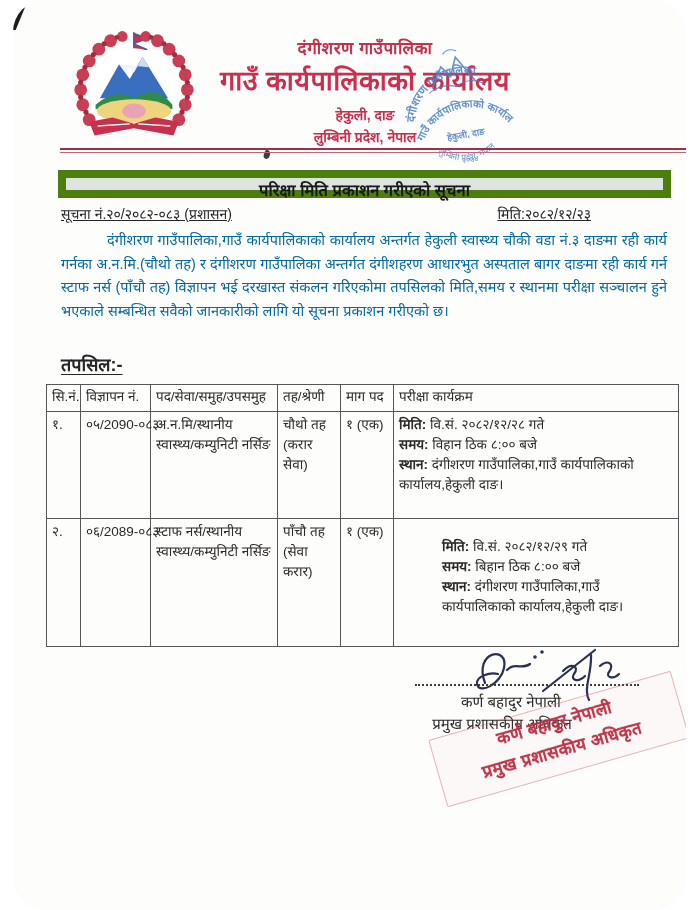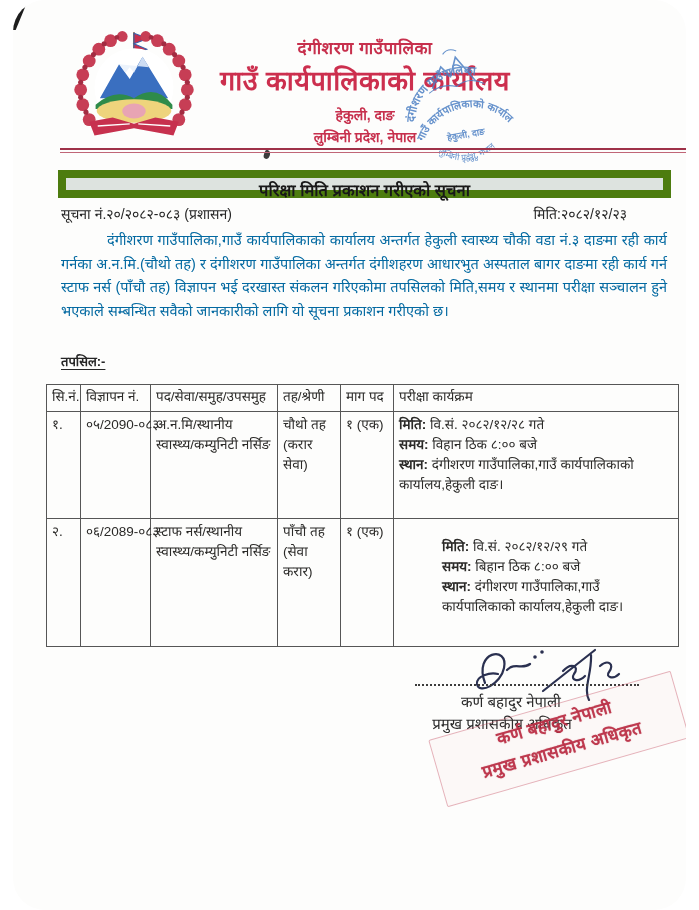--- a/index.html
+++ b/index.html
@@ -29,28 +29,28 @@
 
   .rule-wrap { position:absolute; left:47px; top:148px; width:648px; }
   .rule1 { height:2px; background:#9e3148; }
   .rule2 { height:1px; background:#c06577; margin-top:2px; }
 
   
   .title-box { position:absolute; left:45px; top:170px; width:613px; height:28px;
     background:#dde3df; border:8px solid #4d7c0f; text-align:center;
     font-size:16.5px; font-weight:700; color:#181818; line-height:25px; }
   .meta-row { position:absolute; left:48px; top:204px; width:608px;
-    display:flex; justify-content:space-between; font-size:14px; color:#262626; }
-  .meta-date { margin-right:42px; }
+    display:flex; justify-content:space-between; font-size:14px; color:#262626;text-decoration:underline; }
+  .meta-date { margin-right:78px; }
 
   
   .body-para { position:absolute; left:48px; top:229px; width:606px;
     font-size:14.5px; line-height:23.5px; text-align:justify;
     text-indent:46px; color:#0369a1; }
-  .tapasil { position:absolute; left:48px; top:352px; font-size:13px; font-weight:700;
+  .tapasil { position:absolute; left:48px; top:352px; font-size:18px; font-weight:700;
     text-decoration:underline; text-underline-offset:3px; color:#262626; }
 
   
   .sched-table { position:absolute; left:33px; top:384px; width:633px;
     border-collapse:collapse; table-layout:fixed; font-size:13.5px; color:#2b2a28; }
   .sched-table th, .sched-table td { border:1.5px solid #565656; vertical-align:top;
     text-align:left; padding:3px 5px; line-height:20px; font-weight:400; }
   .sched-table th { height:27px; padding-top:2px; white-space:nowrap; overflow:hidden; }
   .row-1 td { height:107px; }
   .row-2 td { height:128px; }

